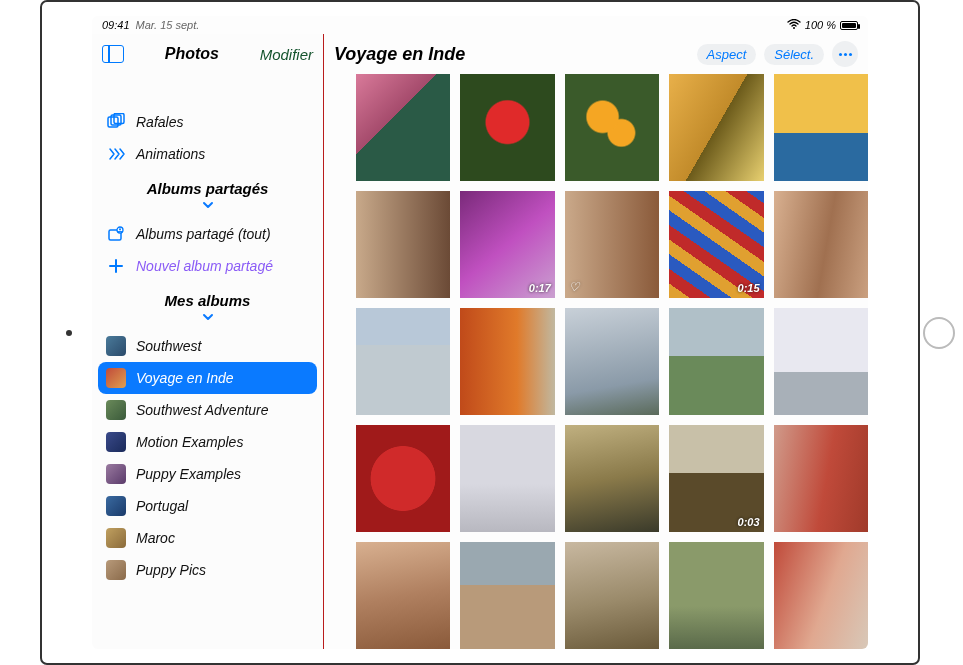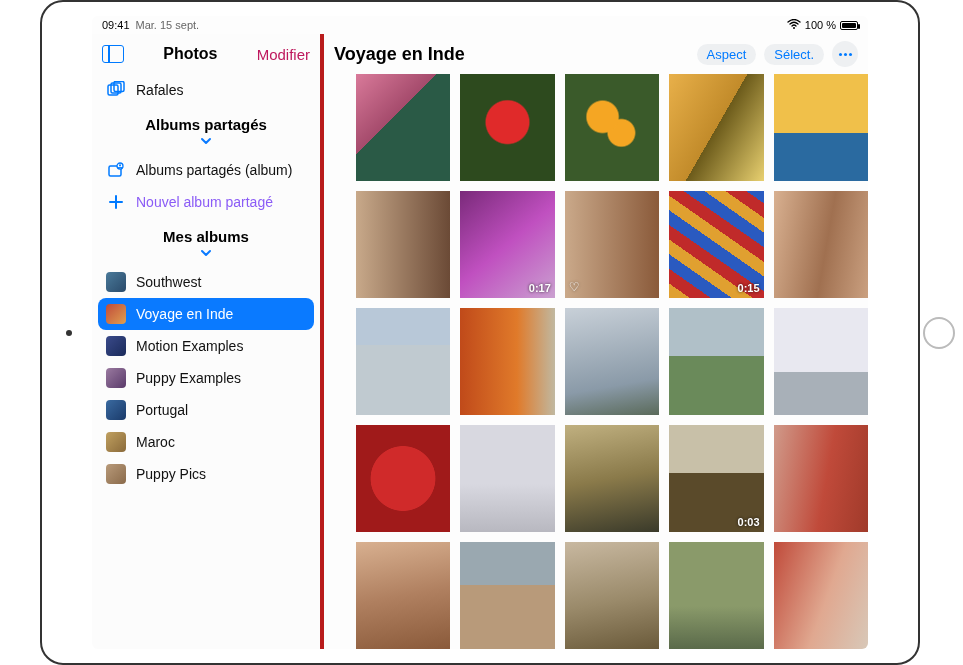--- a/index.html
+++ b/index.html
@@ -11,25 +11,26 @@
     position: relative;
     overflow: hidden;
   }
   .device {
     position: absolute;
     left: 40px;
     top: 0;
     width: 880px;
     height: 665px;
     border: 2px solid #333;
-    border-radius: 23px;
+    border-radius: 7px;
     background: #fff;
     overflow: hidden;
     display: flex;
     flex-direction: column;
+    font-style: italic;
   }
   .home-button {
     position: absolute;
     right: 8px;
     top: 50%;
     transform: translateY(-50%);
     width: 32px;
     height: 32px;
     border-radius: 50%;
     border: 2px solid #bbb;
@@ -73,21 +74,21 @@
   .battery .fill { position: absolute; left: 1px; top: 1px; bottom: 1px; right: 1px; background: #000; border-radius: 1px; }
   .wifi { font-size: 11px; }
 
   .app {
     flex: 1;
     display: flex;
     min-height: 0;
   }
   .sidebar {
     width: 232px;
-    border-right: 4px solid #b91c1c;
+    border-right: 1px solid #b91c1c;
     display: flex;
     flex-direction: column;
     background: #fcfcfc;
   }
   .sidebar-toolbar {
     height: 40px;
     display: flex;
     align-items: center;
     padding: 0 10px;
     gap: 8px;
@@ -95,24 +96,24 @@
   .sidebar-toolbar .toggle {
     width: 22px; height: 18px;
     border: 1.5px solid #007aff;
     border-radius: 3px;
     position: relative;
   }
   .sidebar-toolbar .toggle::before {
     content:""; position:absolute; left:5px; top:0; bottom:0; width:1.5px; background:#007aff;
   }
   .sidebar-toolbar .title { flex:1; text-align:center; font-size: 16px; font-weight:600; color:#000; }
-  .sidebar-toolbar .edit { color:#be185d; font-size:15px; }
+  .sidebar-toolbar .edit { color:#14532d; font-size:15px; }
 
   .sidebar-list {
-    flex:1; overflow:auto; padding: 0 6px 10px 6px;
+    flex:1; overflow:auto; padding: 0 6px 10px 6px; margin-top: 32px;
   }
   .sb-item {
     display:flex; align-items:center; gap:10px;
     height: 32px; padding: 0 8px;
     border-radius: 8px;
     font-size: 14px; color:#111;
     cursor: default;
   }
   .sb-item .icon-slot {
     width: 20px; height: 20px; display:flex; align-items:center; justify-content:center;
@@ -249,36 +250,44 @@
         <div class="sb-item">
               <span class="icon-slot">
                 <svg width="18" height="18" viewBox="0 0 18 18">
                   <rect x="1" y="4" width="10" height="10" rx="1.5" fill="none" stroke="#007aff" stroke-width="1.5"></rect>
                   <rect x="4" y="2" width="10" height="10" rx="1.5" fill="none" stroke="#007aff" stroke-width="1.5"></rect>
                   <rect x="7" y="0.5" width="10" height="10" rx="1.5" fill="none" stroke="#007aff" stroke-width="1.5"></rect>
                 </svg>
               </span>
               <span>Rafales</span>
             </div>
+            <div class="sb-item">
+              <span class="icon-slot">
+                <svg width="18" height="18" viewBox="0 0 18 18">
+                  <path d="M3 4l4 5-4 5M8 4l4 5-4 5M13 4l4 5-4 5" fill="none" stroke="#007aff" stroke-width="1.5" stroke-linecap="round" stroke-linejoin="round"></path>
+                </svg>
+              </span>
+              <span>Animations</span>
+            </div>
             <div class="sb-section">
               <span>Albums partagés</span>
               <span class="chev"><svg width="12" height="12" viewBox="0 0 12 12">
                   <path d="M2 4l4 4 4-4" stroke="#0a7aff" stroke-width="2" fill="none" stroke-linecap="round" stroke-linejoin="round"></path>
                 </svg></span>
             </div>
             <div class="sb-item">
               <span class="icon-slot">
                 <svg width="18" height="18" viewBox="0 0 18 18">
                   <rect x="2" y="5" width="12" height="10" rx="1.5" fill="none" stroke="#007aff" stroke-width="1.5"></rect>
                   <circle cx="13" cy="5" r="3" fill="#fff" stroke="#007aff" stroke-width="1.3"></circle>
                   <circle cx="13" cy="4.2" r="1" fill="#007aff"></circle>
                   <path d="M11 7 Q13 5.5 15 7" stroke="#007aff" stroke-width="1.2" fill="none"></path>
                 </svg>
               </span>
-              <span>Albums partagés (album)</span>
+              <span>Albums partagé (tout)</span>
             </div>
             <div class="sb-item blue-text">
               <span class="icon-slot">
                 <svg width="18" height="18" viewBox="0 0 18 18">
                   <path d="M9 3v12M3 9h12" stroke="#007aff" stroke-width="2" stroke-linecap="round"></path>
                 </svg>
               </span>
               <span>Nouvel album partagé</span>
             </div>
             <div class="sb-section">
@@ -287,20 +296,24 @@
                   <path d="M2 4l4 4 4-4" stroke="#0a7aff" stroke-width="2" fill="none" stroke-linecap="round" stroke-linejoin="round"></path>
                 </svg></span>
             </div>
             <div class="sb-item">
               <span class="thumb th-a"></span>
               <span>Southwest</span>
             </div>
             <div class="sb-item selected">
               <span class="thumb th-c"></span>
               <span>Voyage en Inde</span>
+            </div>
+            <div class="sb-item">
+              <span class="thumb th-d"></span>
+              <span>Southwest Adventure</span>
             </div>
             <div class="sb-item">
               <span class="thumb th-e"></span>
               <span>Motion Examples</span>
             </div>
             <div class="sb-item">
               <span class="thumb th-f"></span>
               <span>Puppy Examples</span>
             </div>
             <div class="sb-item">

